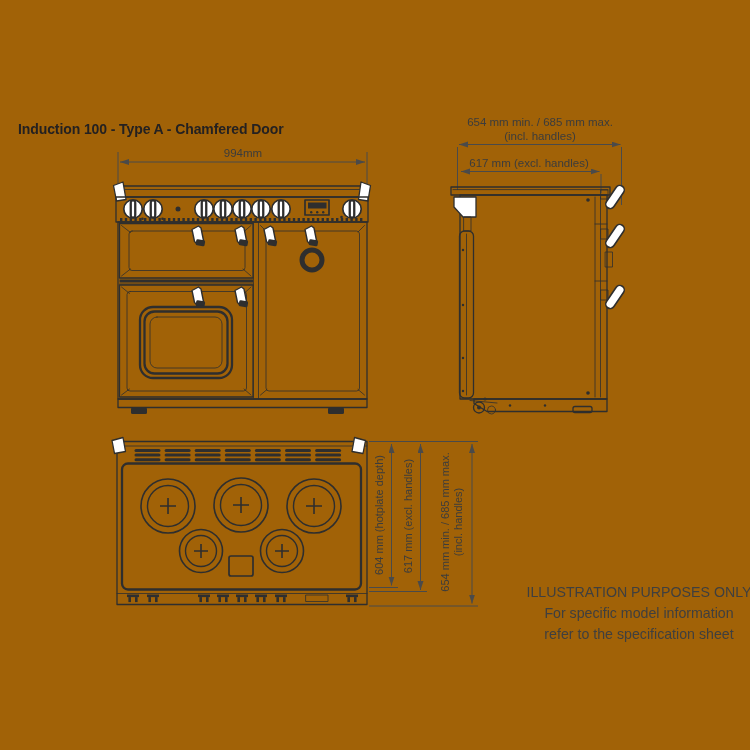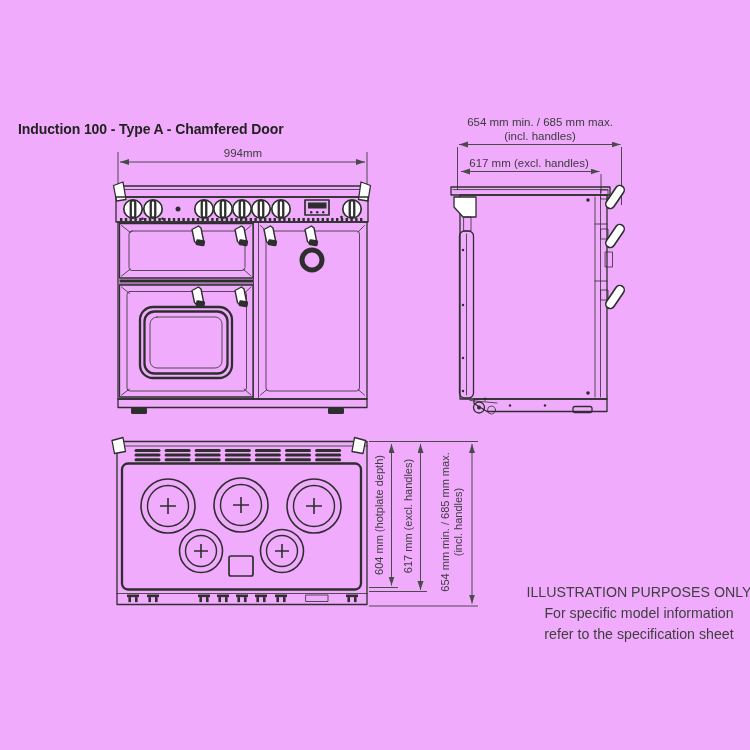--- a/index.html
+++ b/index.html
@@ -1,16 +1,16 @@
 <!DOCTYPE html>
 <html><head>
 <meta charset="utf-8">
 <style>
   html,body{margin:0;padding:0;background:#ffffff;}
-  .page{width:750px;height:750px;position:relative;background:#f0abfc;overflow:hidden;}
+  .page{width:750px;height:750px;position:relative;background:#a16207;overflow:hidden;}
   svg text{font-family:"Liberation Sans",sans-serif;fill:#3a3a3a;}
   .title-text{font-size:14px;font-weight:700;fill:#242121;letter-spacing:-0.1px;}
   .dim-text{font-size:11.5px;fill:#3c3c3c;}
   .dim-text-sm{font-size:11px;fill:#3c3c3c;}
   .note-text{font-size:14.2px;fill:#3f3f3f;}
   .ln{stroke:#2e2e2e;fill:none;stroke-width:1.3;stroke-linejoin:round;stroke-linecap:round;}
   .thin{stroke-width:0.8;}
   .med{stroke-width:1.7;}
   .thick{stroke-width:2.3;}
   .dimln{stroke:#4a4a4a;fill:none;stroke-width:1;}

